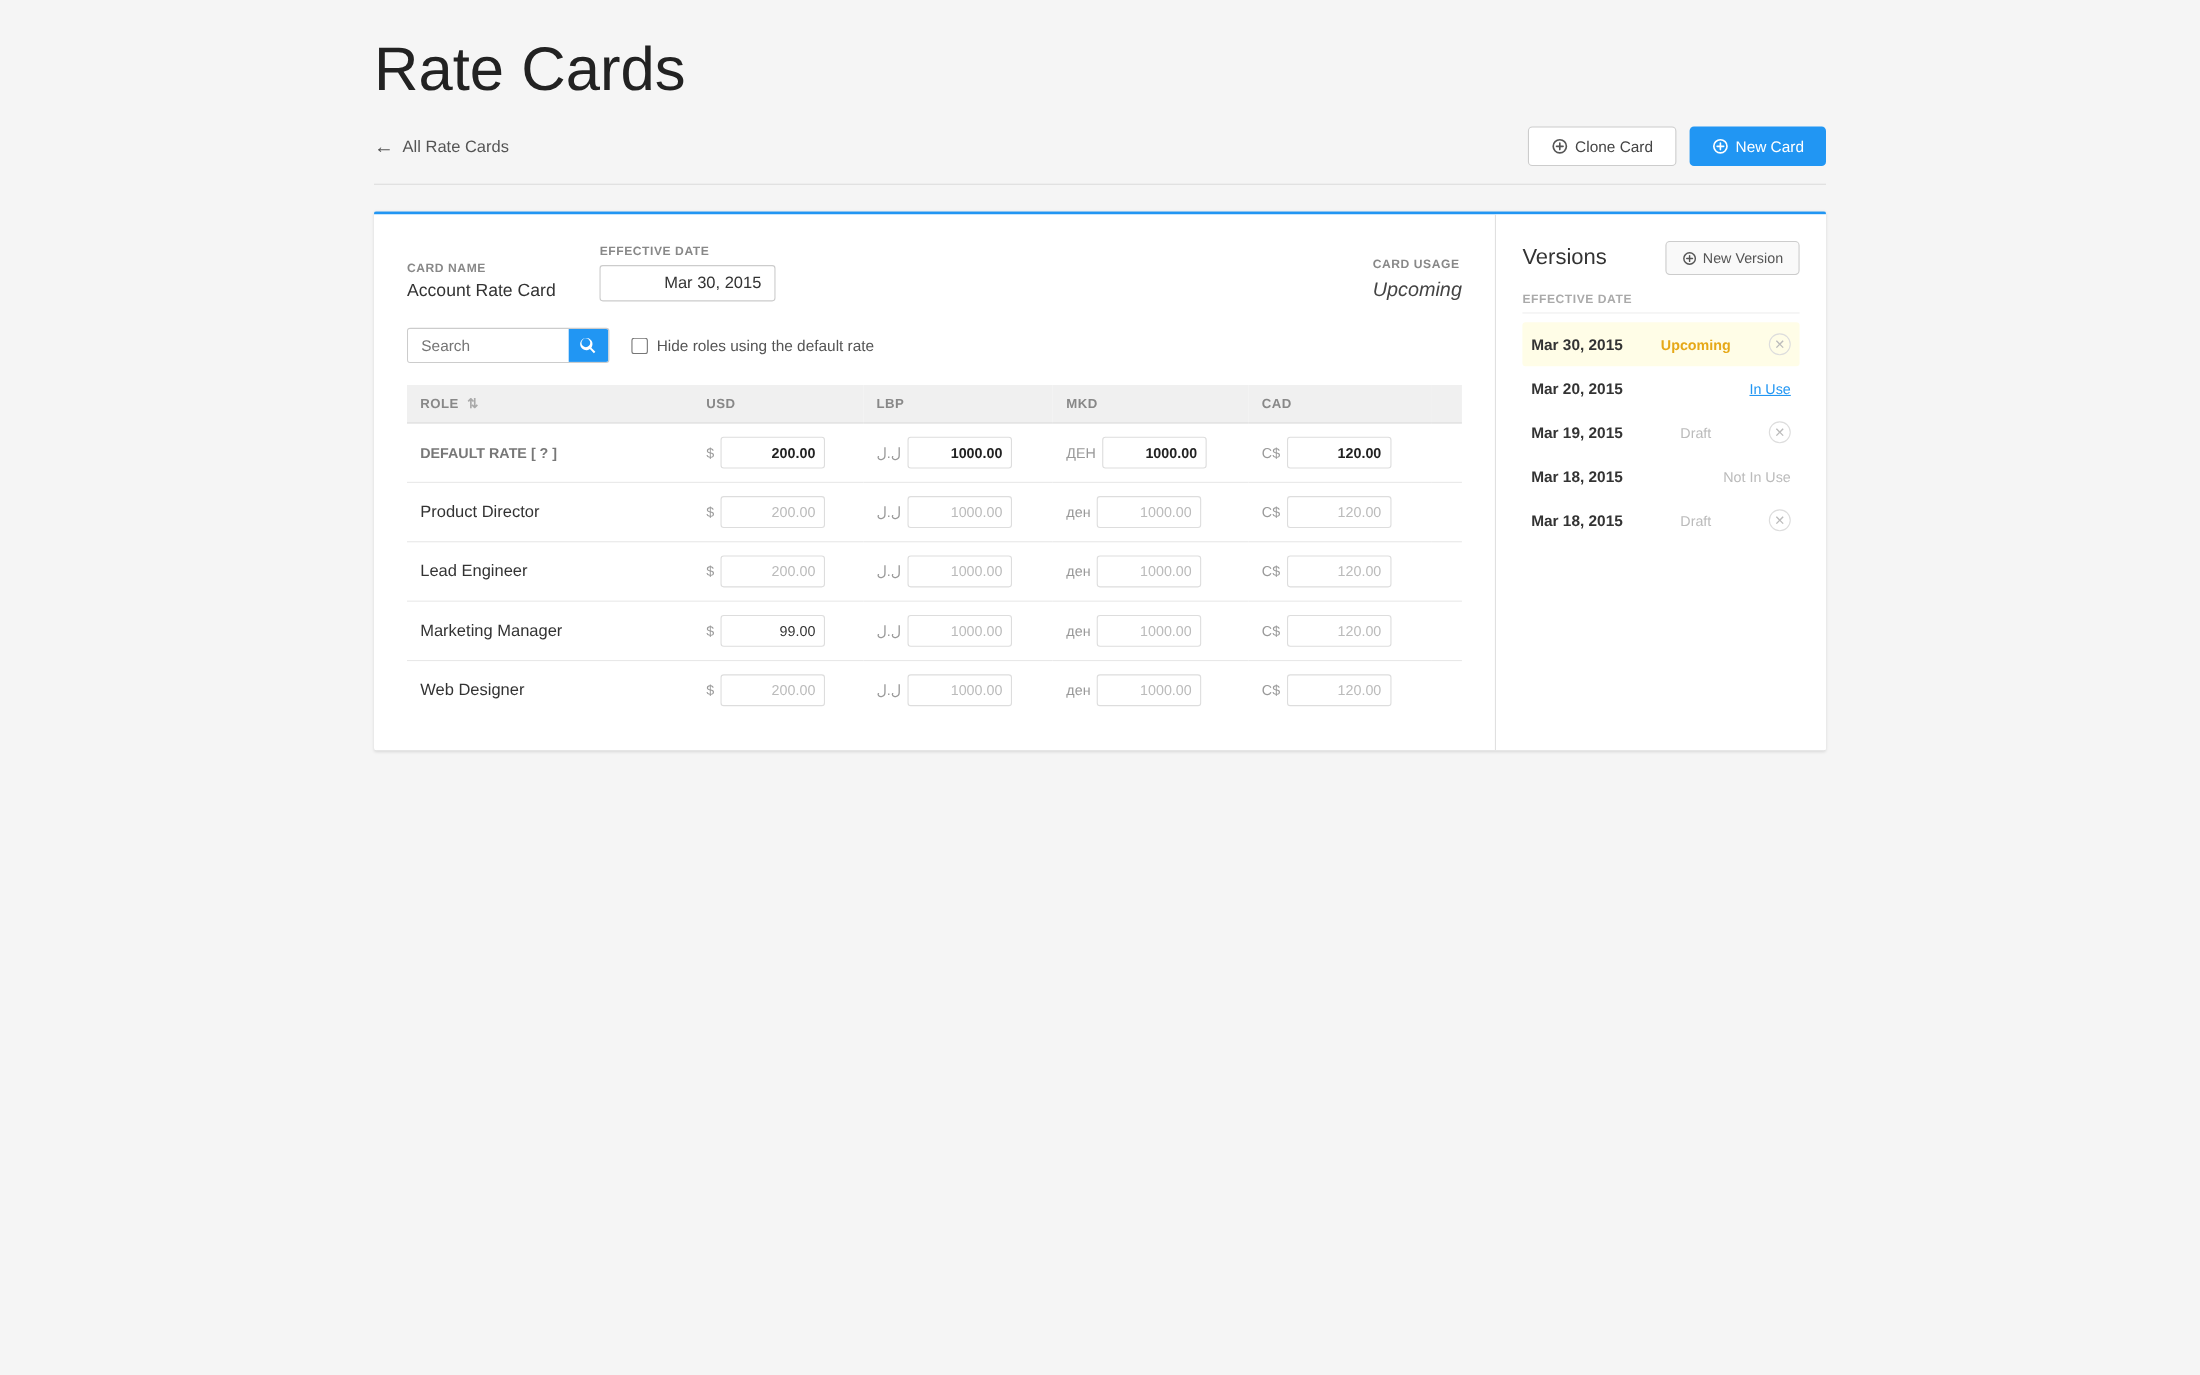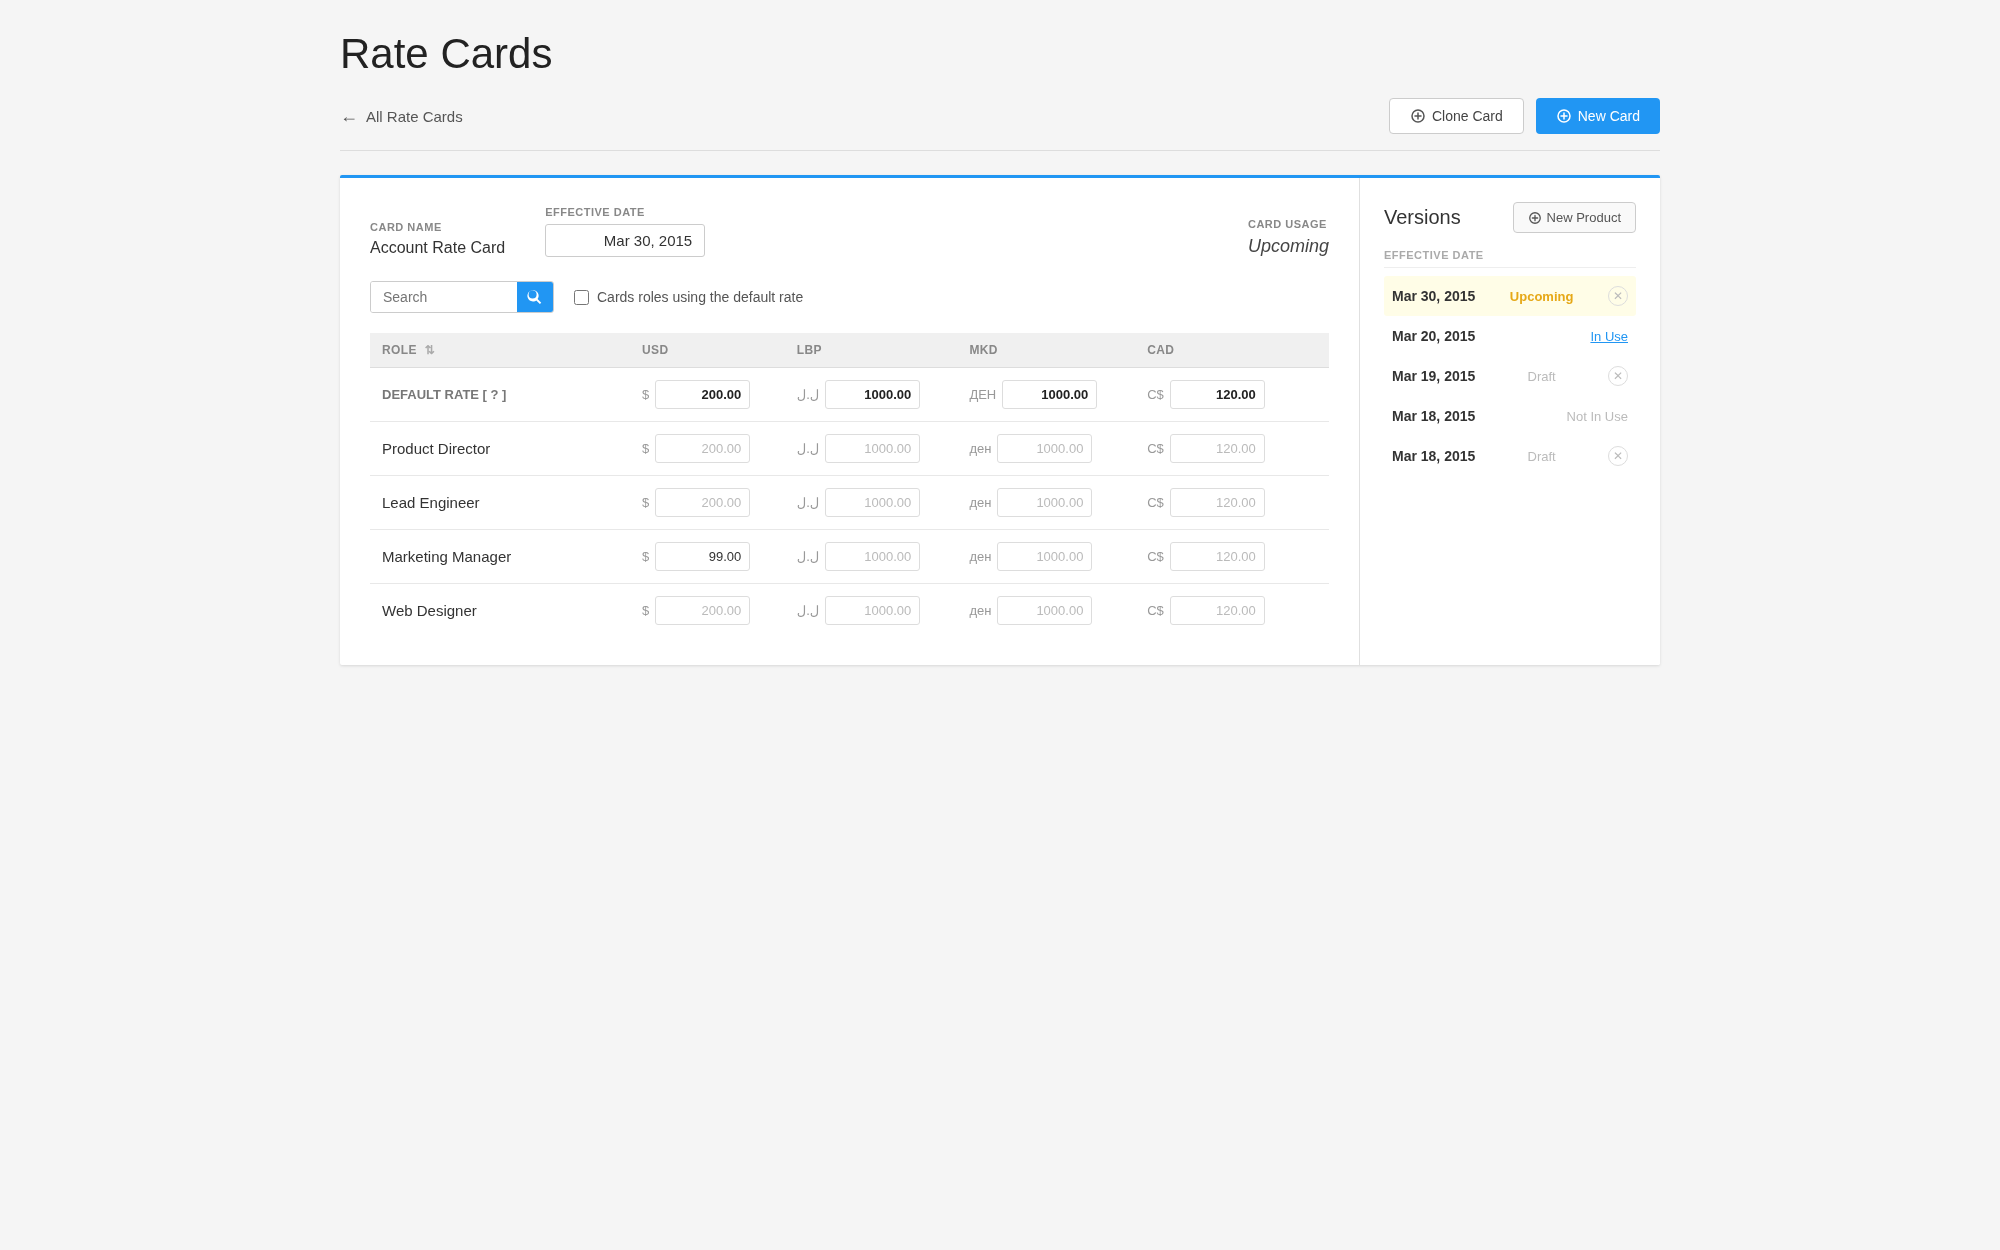--- a/index.html
+++ b/index.html
@@ -10,21 +10,21 @@
       font-size: 14px;
     }
     .page-wrapper {
       max-width: 1400px;
       margin: 0 auto;
       padding: 30px 40px;
       background: #f5f5f5;
       min-height: 100vh;
     }
     .page-title {
-      font-size: 42px;
+      font-size: 56px;
       font-weight: 300;
       color: #222;
       margin-bottom: 20px;
     }
     .top-bar {
       display: flex;
       align-items: center;
       justify-content: space-between;
       margin-bottom: 24px;
       padding-bottom: 16px;
@@ -371,21 +371,21 @@
         <div class="search-box">
           <input type="text" placeholder="Search" style="">
           <button class="search-btn">
             <svg class="search-icon-svg" viewBox="0 0 20 20">
               <path d="M13.23 12.57a7 7 0 1 0-1.66 1.66l4.56 4.55 1.66-1.66-4.56-4.55zM7 12A5 5 0 1 1 7 2a5 5 0 0 1 0 10z"></path>
             </svg>
           </button>
         </div>
         <label class="hide-roles-label">
           <input type="checkbox" style="">
-          <span>Cards roles using the default rate</span>
+          <span>Hide roles using the default rate</span>
         </label>
       </div>
 
       <table class="rates-table">
         <thead>
           <tr>
             <th class="role-col">
               ROLE <span class="sort-icon">⇅</span>
             </th>
             <th>USD</th>
@@ -542,21 +542,21 @@
     </div>
 
     <div class="card-right">
       <div class="versions-header">
         <span class="versions-title">Versions</span>
         <button class="btn-new-version">
           <svg width="14" height="14" viewBox="0 0 16 16" fill="none" stroke="#555" stroke-width="1.5">
             <circle cx="8" cy="8" r="6"></circle>
             <path d="M5 8h6M8 5v6" stroke-linecap="round"></path>
           </svg>
-          <span>New Product</span>
+          <span>New Version</span>
         </button>
       </div>
       <div class="versions-col-header">EFFECTIVE DATE</div>
       <div id="versions-list">
 
       <div class="version-row active">
     <span class="version-date">Mar 30, 2015</span>
     <span class="version-status upcoming">Upcoming</span>
     <span class="version-close">✕</span>
   </div>

